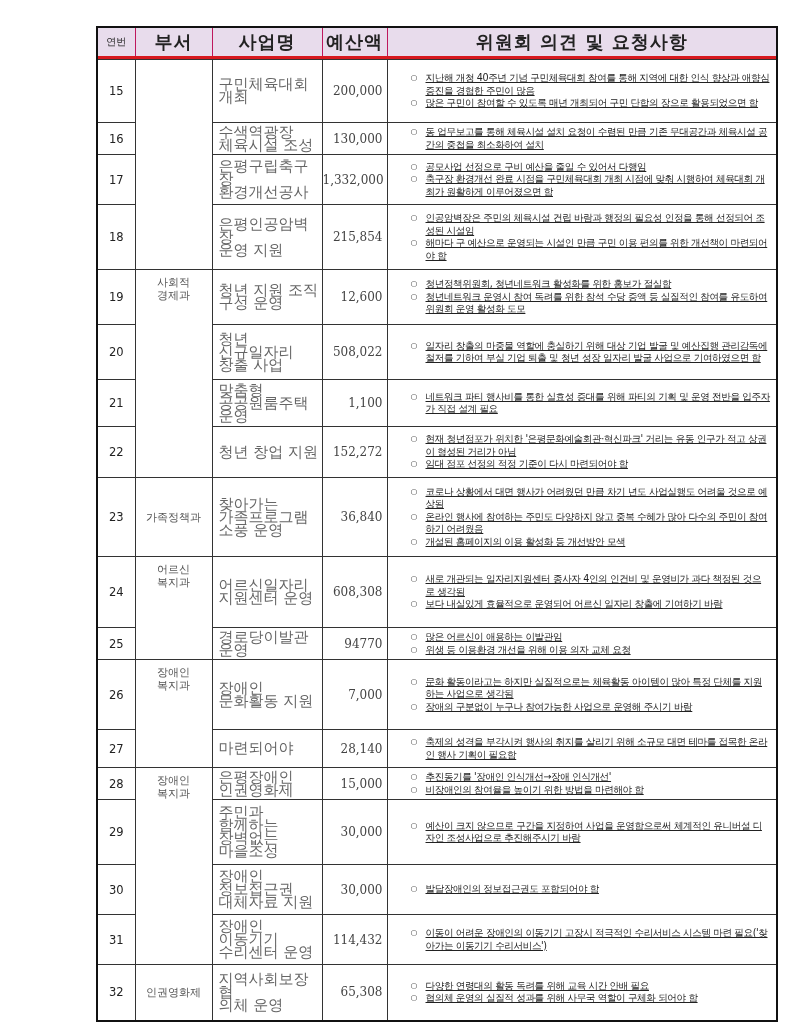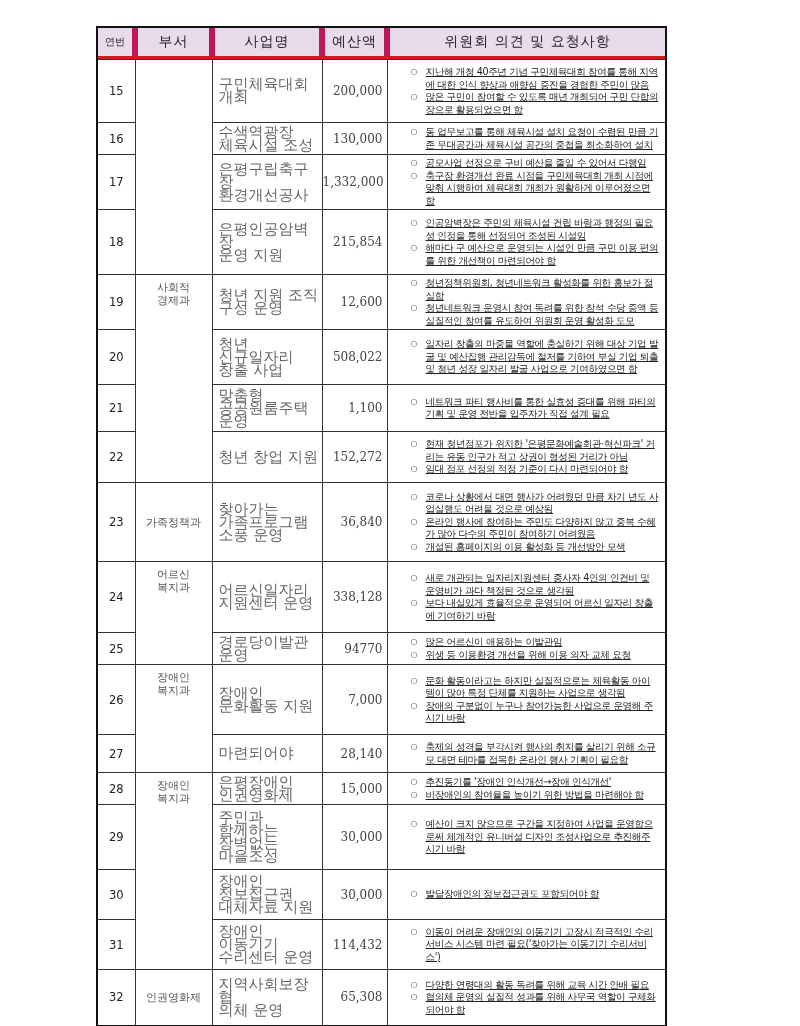--- a/index.html
+++ b/index.html
@@ -1,26 +1,26 @@
 <!DOCTYPE html>
 <html><head>
 <meta charset="utf-8">
 <style>
   html, body { margin:0; padding:0; background:#ffffff; }
   body { width:800px; height:1026px; position:relative; overflow:hidden;
          font-family:"DejaVu Sans","Liberation Sans",sans-serif; color:#222; }
-  .tbl { position:absolute; left:96px; top:26px; width:571px; border:2px solid #111; border-bottom-width:2px; box-sizing:border-box; }
+  .tbl { position:absolute; left:96px; top:26px; width:682px; border:2px solid #111; border-bottom-width:2px; box-sizing:border-box; }
   table { border-collapse:collapse; width:100%; table-layout:fixed; }
   col.c-no { width:37px; }
   col.c-dept { width:77px; }
   col.c-proj { width:110px; }
   col.c-budget { width:65px; }
   col.c-op { width:auto; }
-  th { background:#e8dcec; height:28px; font-weight:normal; font-size:14px; color:#222;
-       border-left:6px solid #be185d; padding:0; text-align:center; letter-spacing:1px; }
+  th { background:#e8dcec; height:28px; font-weight:bold; font-size:18px; color:#222;
+       border-left:1px solid #be185d; padding:0; text-align:center; letter-spacing:1px; }
   th:first-child { border-left:none; font-weight:normal; font-size:10px; letter-spacing:0; }
   tr.redline td { height:3px; background:#d7191f; padding:0; border:none; }
   td { border-left:1px solid #333; border-top:1px solid #333; vertical-align:middle; padding:0; font-size:10.5px; }
   td:first-child { border-left:none; }
   td.no { text-align:center; font-size:11.5px; color:#222; }
   td.dept { text-align:center; vertical-align:top; color:#555; font-family:"DejaVu Serif","Liberation Serif",serif; font-size:11px; line-height:13px; padding-top:6px; }
   td.dept.mid { vertical-align:middle; padding-top:0; }
   td.proj { color:#666; font-family:"DejaVu Serif","Liberation Serif",serif; font-size:15px; line-height:13px; padding-left:6px; white-space:pre-line; }
   td.budget { text-align:right; padding-right:4px; color:#444; font-family:"DejaVu Serif","Liberation Serif",serif; font-size:12px; }
   td.op { padding:2px 6px 2px 23px; font-size:9.6px; line-height:12.5px; color:#222; letter-spacing:-0.4px;text-decoration:underline; }
@@ -145,21 +145,21 @@
             <div class="op-item">온라인 행사에 참여하는 주민도 다양하지 않고 중복 수혜가 많아 다수의 주민이 참여하기 어려웠음</div>
             <div class="op-item">개설된 홈페이지의 이용 활성화 등 개선방안 모색</div>
           </td>
         </tr>
         <tr style="height: 71px;">
           <td class="no">24</td>
           <td class="dept " rowspan="2" style="white-space: pre-line;">어르신
 복지과</td>
           <td class="proj">어르신일자리
 지원센터 운영</td>
-          <td class="budget">338,128</td>
+          <td class="budget">608,308</td>
           <td class="op">
             <div class="op-item">새로 개관되는 일자리지원센터 종사자 4인의 인건비 및 운영비가 과다 책정된 것으로 생각됨</div>
             <div class="op-item">보다 내실있게 효율적으로 운영되어 어르신 일자리 창출에 기여하기 바람</div>
           </td>
         </tr>
         <tr style="height: 32px;">
           <td class="no">25</td>
           <td class="proj">경로당이발관
 운영</td>
           <td class="budget">94770</td>

